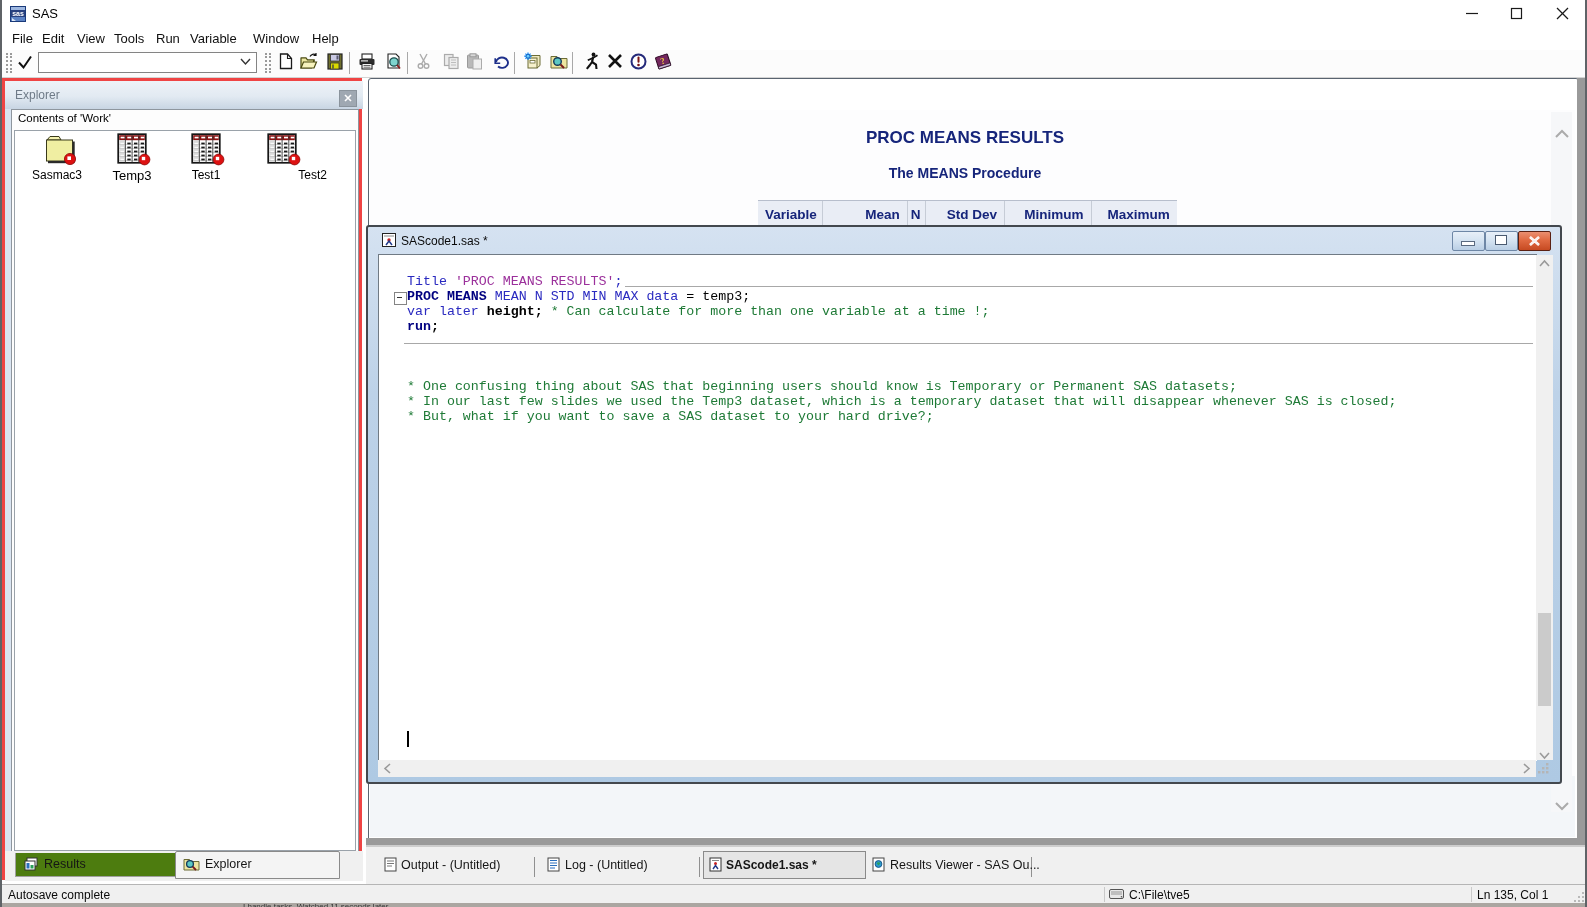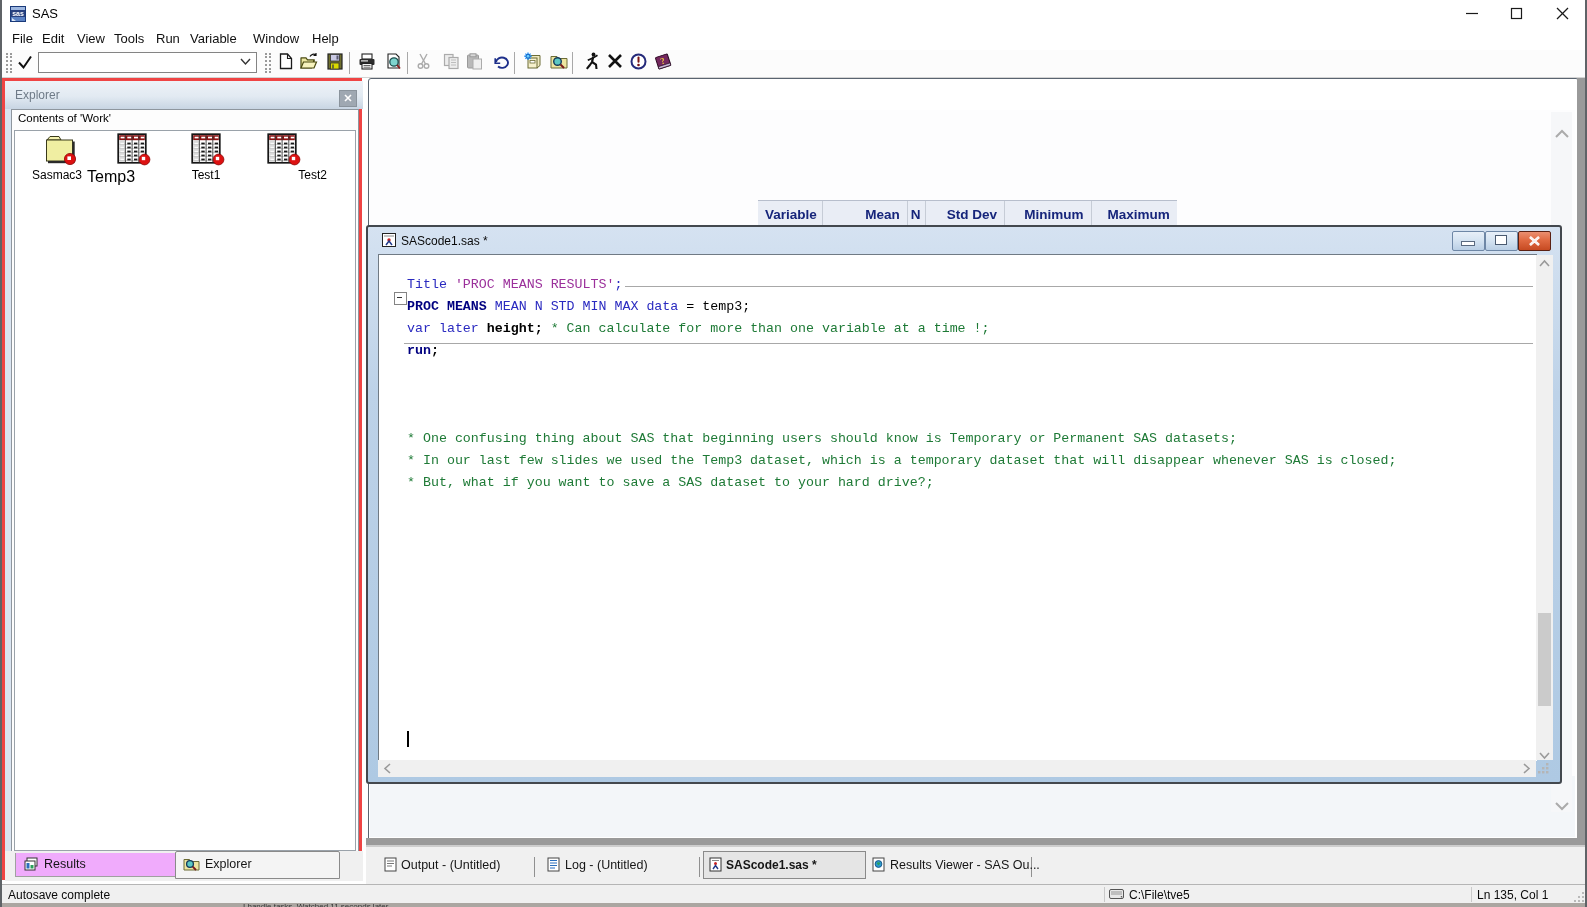--- a/index.html
+++ b/index.html
@@ -180,20 +180,22 @@
  <div class="a" style="left:1px;top:697px;width:1205px;height:61px;background:#F3F6F9"></div>
 
  <div class="a" style="left:1182px;top:33px;width:21px;height:700px;background:#F6F7F9"></div>
  <svg class="a" style="left:1185px;top:50px" width="16" height="10" viewBox="0 0 16 10">
       <path d="M2 8 L8 2 L14 8" fill="none" stroke="#ABABAB" stroke-width="2"></path>
     </svg>
  <svg class="a" style="left:1185px;top:722px" width="16" height="10" viewBox="0 0 16 10">
       <path d="M2 2 L8 8 L14 2" fill="none" stroke="#ABABAB" stroke-width="2"></path>
     </svg>
 
+ <div class="a navy" style="left:332px;top:49px;width:528px;text-align:center;font-size:17px">PROC MEANS RESULTS</div>
+ <div class="a navy" style="left:332px;top:86px;width:528px;text-align:center;font-size:14px">The MEANS Procedure</div>
 
  <div class="a" id="rvtable" style="left:389px;top:121px;width:419px;height:105px;font-size:13.5px">
   <div class="a" style="left:0;top:0;width:419px;height:27px;background:#E9EDF5;border-top:1px solid #B7BecC"></div>
   <div class="a" style="left:63.7px;top:1px;width:1px;height:26px;background:#C6CCD6"></div>
   <div class="a" style="left:148.7px;top:1px;width:1px;height:26px;background:#C6CCD6"></div>
   <div class="a" style="left:167px;top:1px;width:1px;height:26px;background:#C6CCD6"></div>
   <div class="a" style="left:246.4px;top:1px;width:1px;height:26px;background:#C6CCD6"></div>
   <div class="a" style="left:332.8px;top:1px;width:1px;height:26px;background:#C6CCD6"></div>
   <div class="a navy" style="left:7px;top:7px">Variable</div>
   <div class="a navy" style="left:63.7px;top:7px;width:78px;text-align:right">Mean</div>
@@ -280,28 +282,28 @@
           </defs>
     <use href="#dsi"></use>
    </svg>
    <svg class="a" style="left:176px;top:2px" width="37" height="34" viewBox="0 0 37 34">
           <use href="#dsi"></use>
         </svg>
    <svg class="a" style="left:252px;top:2px" width="37" height="34" viewBox="0 0 37 34">
           <use href="#dsi"></use>
         </svg>
    <div class="a" style="left:-3px;top:37px;width:90px;text-align:center;font-size:12px">Sasmac3</div>
-   <div class="a" style="left:72px;top:37px;width:90px;font-size:16px">Temp3</div>
+   <div class="a" style="left:72px;top:37px;width:90px;text-align:center;font-size:13px">Temp3</div>
    <div class="a" style="left:146px;top:37px;width:90px;text-align:center;font-size:12px">Test1</div>
    <div class="a" style="left:222px;top:37px;width:90px;text-align:right;font-size:12px">Test2</div>
   </div>
  </div>
  <div class="a" style="left:0;top:770px;width:358px;height:30px;background:#F0F0F0"></div>
 
- <div class="a" style="left:10px;top:772px;width:159px;height:23px;background:#f0abfc;border:1px solid #A0A0A0;border-top:none">
+ <div class="a" style="left:10px;top:772px;width:159px;height:23px;background:#4d7c0f;border:1px solid #A0A0A0;border-top:none">
   <svg class="a" style="left:8px;top:4px" width="15" height="15" viewBox="0 0 15 15">
    <rect x="3" y="1" width="10" height="8" fill="#fff" stroke="#333"></rect>
    <rect x="1" y="4" width="10" height="9" fill="#fff" stroke="#333"></rect>
    <rect x="2.5" y="6" width="3" height="5.5" fill="#2a6fbd"></rect>
         <rect x="6.5" y="8" width="3" height="3.5" fill="#2aa05a"></rect>
   </svg>
   <span class="a tabtxt" style="left:28px;top:4px">Results</span>
  </div>
  <div class="a" style="left:170px;top:770px;width:163px;height:26px;background:#F4F4F4;border:1px solid #8a8a8a;border-radius:2px 2px 0 0">
   <svg class="a" style="left:7px;top:4px" width="17" height="16" viewBox="0 0 17 16">
@@ -337,21 +339,21 @@
  </div>
 
  <div class="a" id="code" style="left:10px;top:27px;width:1158px;height:506px;background:#fff;border-top:1px solid #707a84;border-left:1px solid #707a84;overflow:hidden">
 
   <div class="a" style="left:246px;top:31px;width:908px;height:1px;background:#A8A8A8"></div>
   <div class="a" style="left:25px;top:88px;width:1129px;height:1px;background:#A8A8A8"></div>
 
   <div class="a" style="left:15px;top:37px;width:11px;height:11px;background:#fff;border:1px solid #848484">
    <div class="a" style="left:2px;top:4px;width:5px;height:1px;background:#333"></div>
   </div>
-  <pre class="a" style="left:28px;top:19px;margin:0;font-family:'Liberation Mono',monospace;font-size:13.3px;line-height:22px"><span class="kb">Title</span> <span class="st">'PROC MEANS RESULTS'</span><span class="kb">;</span>
+  <pre class="a" style="left:28px;top:19px;margin:0;font-family:'Liberation Mono',monospace;font-size:13.3px;line-height:15px"><span class="kb">Title</span> <span class="st">'PROC MEANS RESULTS'</span><span class="kb">;</span>
 <span class="kw">PROC MEANS</span> <span class="kb">MEAN N STD MIN MAX data</span> = temp3;
 <span class="kb">var later</span> <span class="bb">height;</span> <span class="cm">* Can calculate for more than one variable at a time !;</span>
 <span class="kw">run</span><span class="bb">;</span>
 
 
 
 <span class="cm">* One confusing thing about SAS that beginning users should know is Temporary or Permanent SAS datasets;</span>
 <span class="cm">* In our last few slides we used the Temp3 dataset, which is a temporary dataset that will disappear whenever SAS is closed;</span>
 <span class="cm">* But, what if you want to save a SAS dataset to your hard drive?;</span></pre>
 

